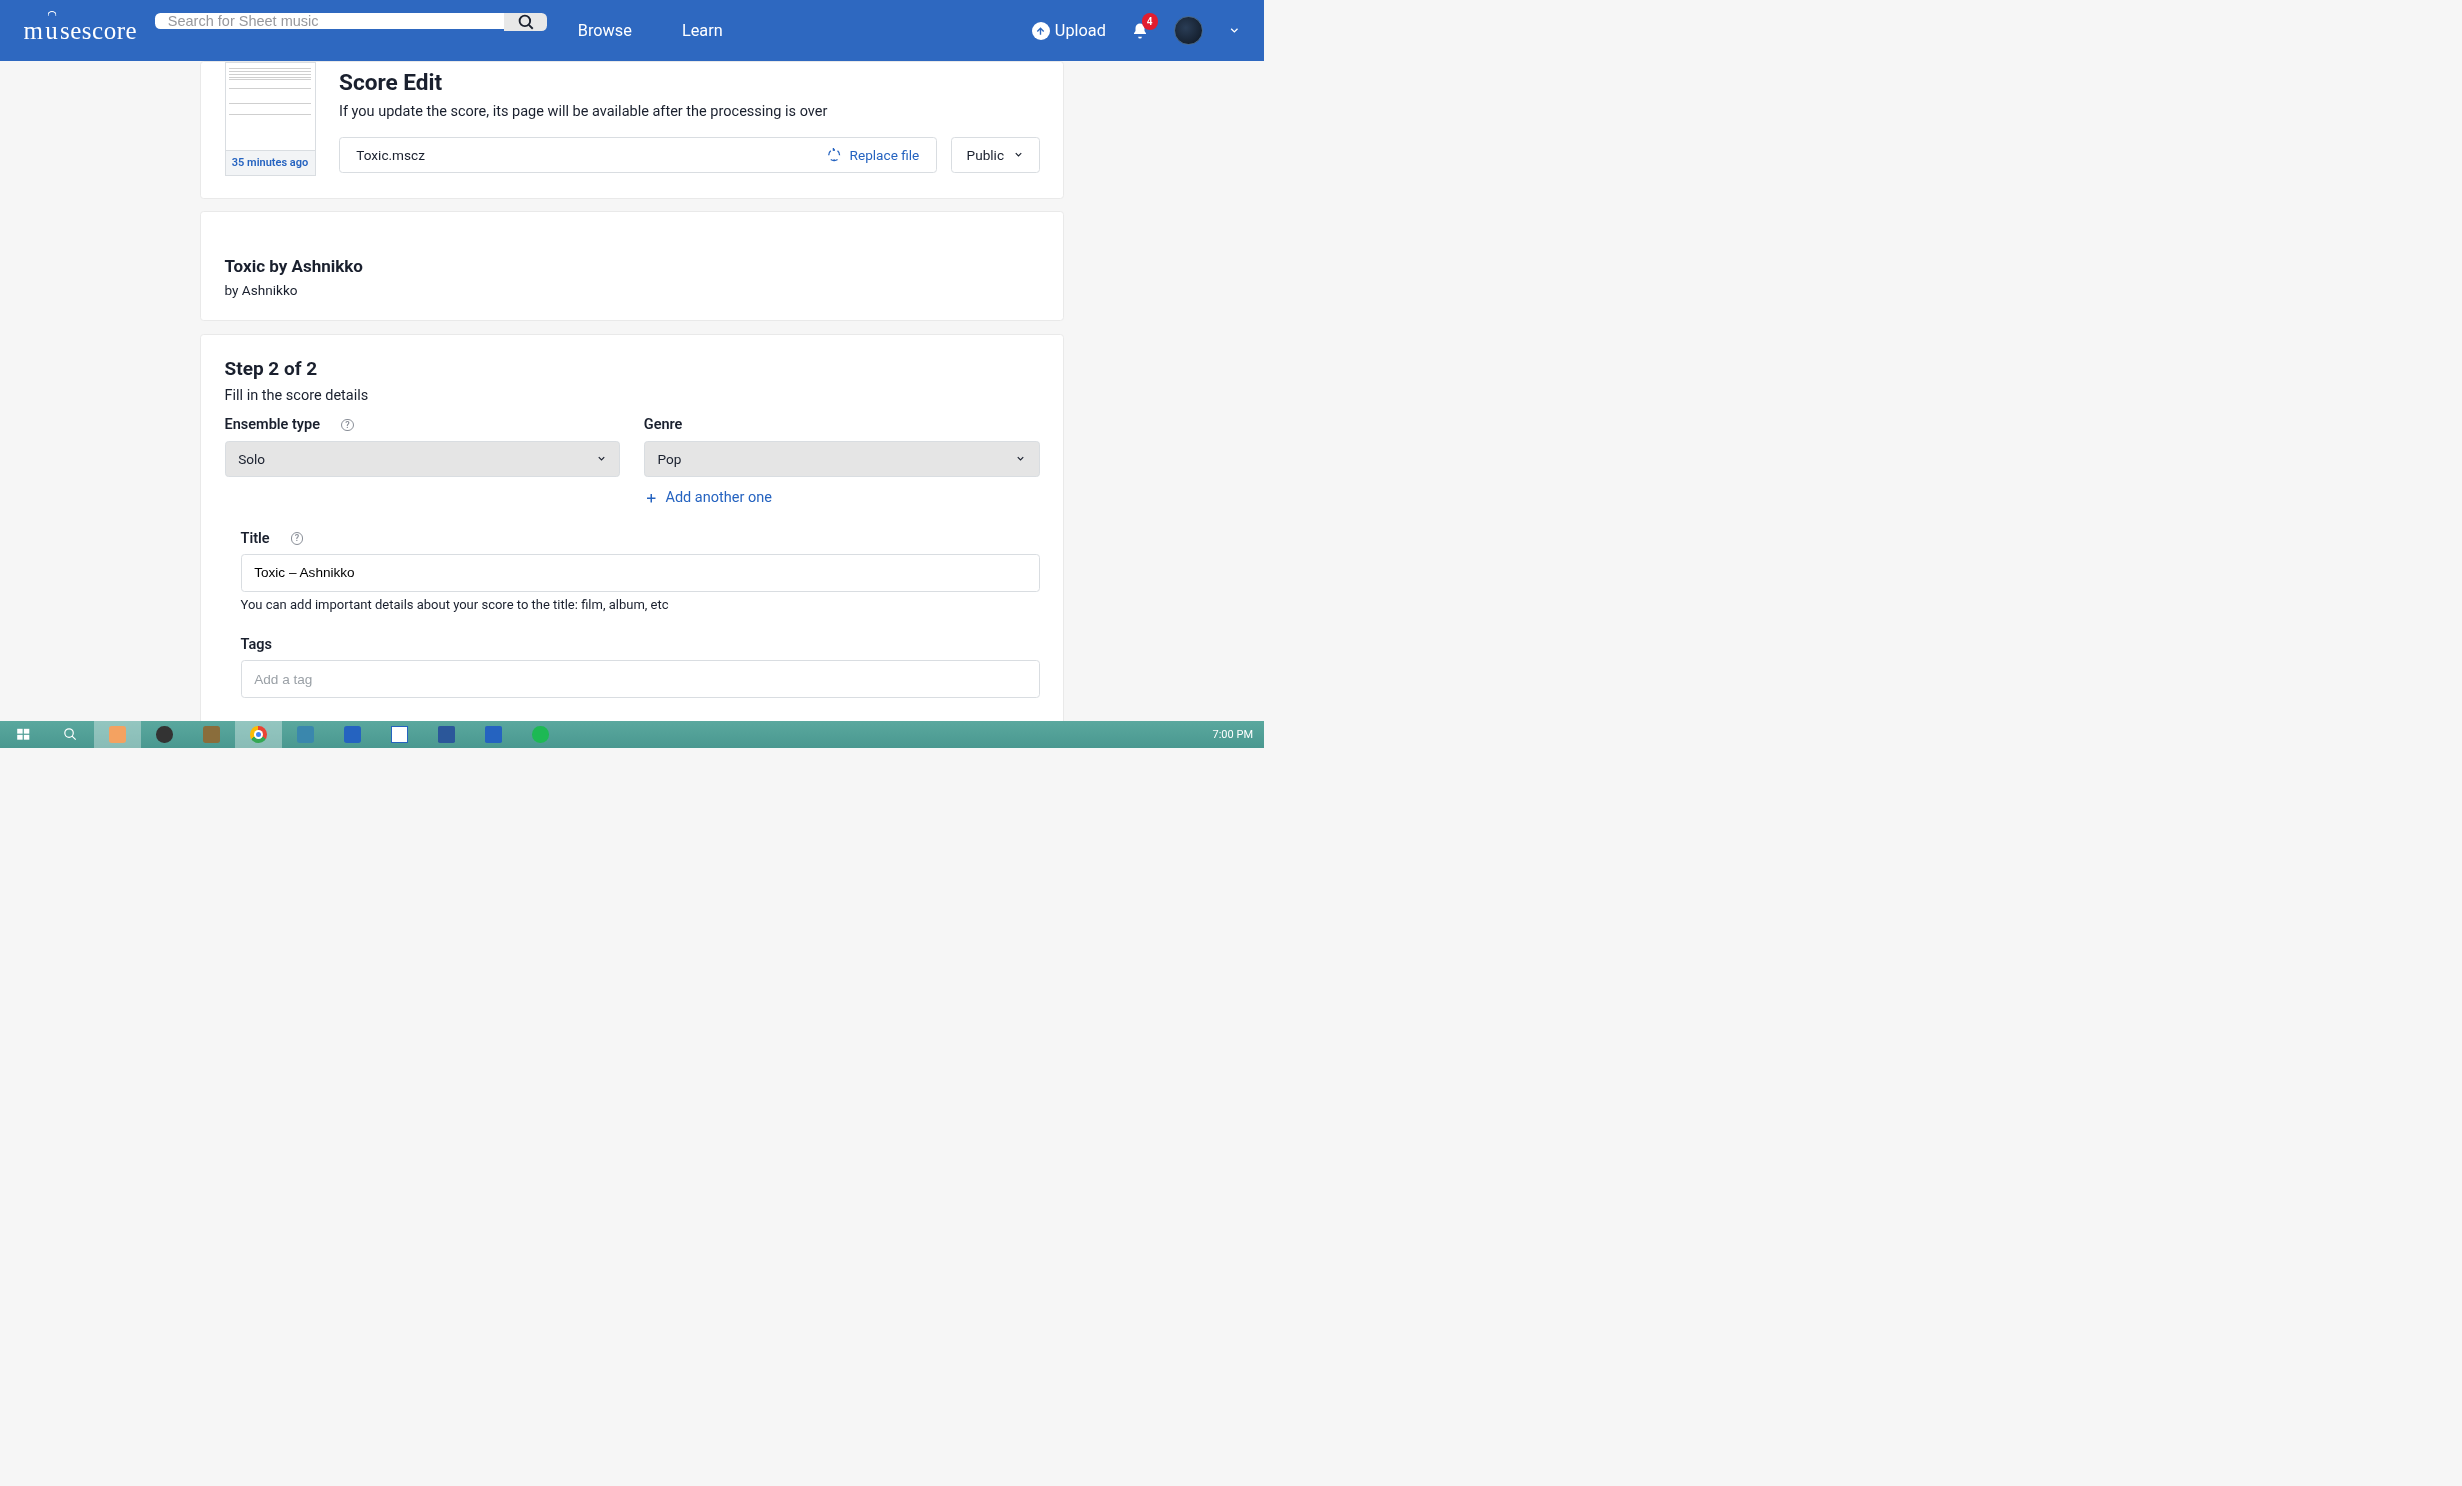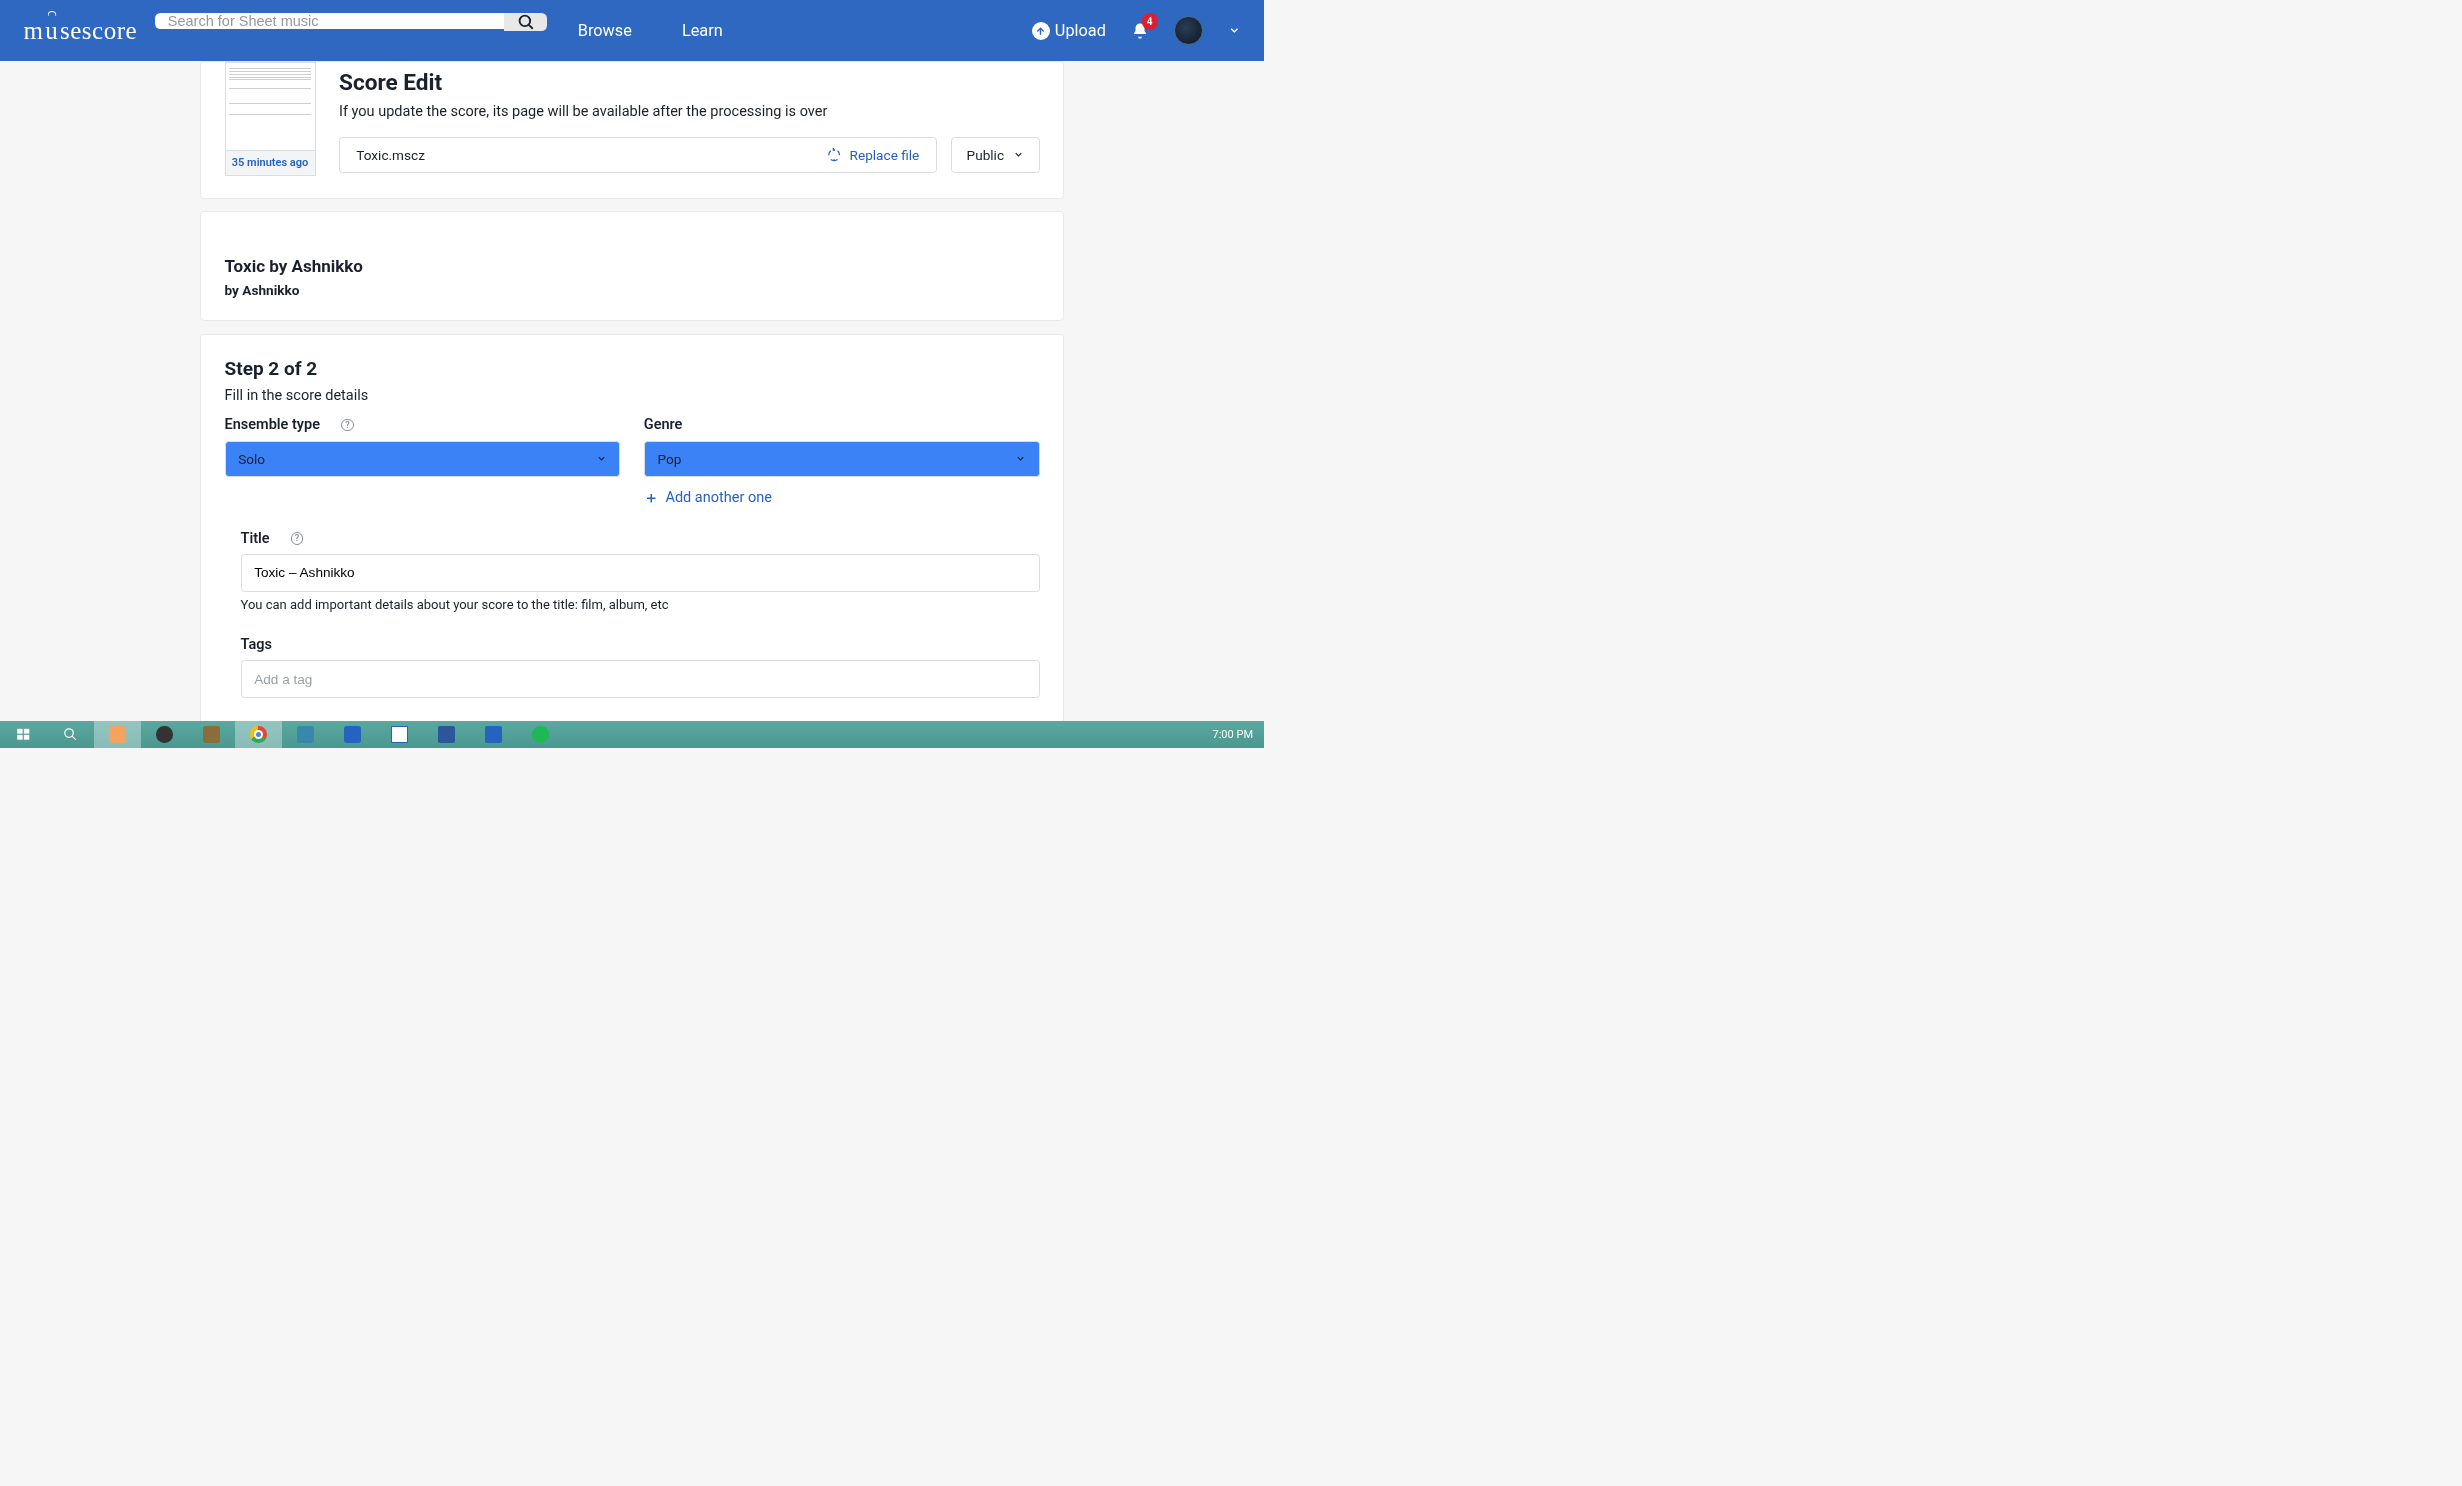--- a/index.html
+++ b/index.html
@@ -171,42 +171,42 @@
   display: flex; align-items: center; gap: 9px;
   font-size: 13.6px; cursor: pointer;
   background:#fff;
 }
 .step-head { display: flex; align-items: flex-start; justify-content: space-between; }
 .h2 { font-size: 19px; font-weight: 700; margin-bottom: 7.2px; }
 .step-desc { font-size: 14.5px; color: #1a202e; }
 .link { color: #2563c0; cursor: pointer; }
 .edit-link { color: #2563c0; font-size: 14.5px; cursor: pointer; }
 .song-title { font-size: 17px; font-weight: 700; margin-top: 22px; margin-bottom: 5.4px; }
-.byline { font-size: 13.6px; color: #1a202e; font-weight: bold; }
+.byline { font-size: 13.6px; color: #1a202e; }
 .form-row { display: flex; gap: 23.5px; margin-top: 12.7px; }
 .form-col { flex: 1; }
 .label {
   font-size: 14.5px; font-weight: 600; margin-bottom: 7.2px;
   display: flex; align-items: center; gap: 21px;
 }
 .help-circle {
   width: 12.7px; height: 12.7px; border: 1.2px solid #8a8f98;
   border-radius: 50%; display: inline-flex; align-items: center;
   justify-content: center; font-size: 9px; color: #8a8f98;
 }
 .select {
   width: 100%;
   height: 36px;
   border: 0.9px solid #d9dde1;
   border-radius: 3.6px;
   padding: 0 12.7px;
   font-size: 13.6px;
   display: flex; align-items: center; justify-content: space-between;
   cursor: pointer;
-  background:#3b82f6;
+  background:#e5e5e5;
 }
 .add-another {
   display: flex; align-items: center; gap: 7.2px;
   color: #2563c0; font-size: 14.5px; margin-top: 12.7px;
   cursor: pointer; justify-content: flex-start;
 }
 .text-input {
   width: 100%;
   height: 38px;
   border: 0.9px solid #d9dde1;

